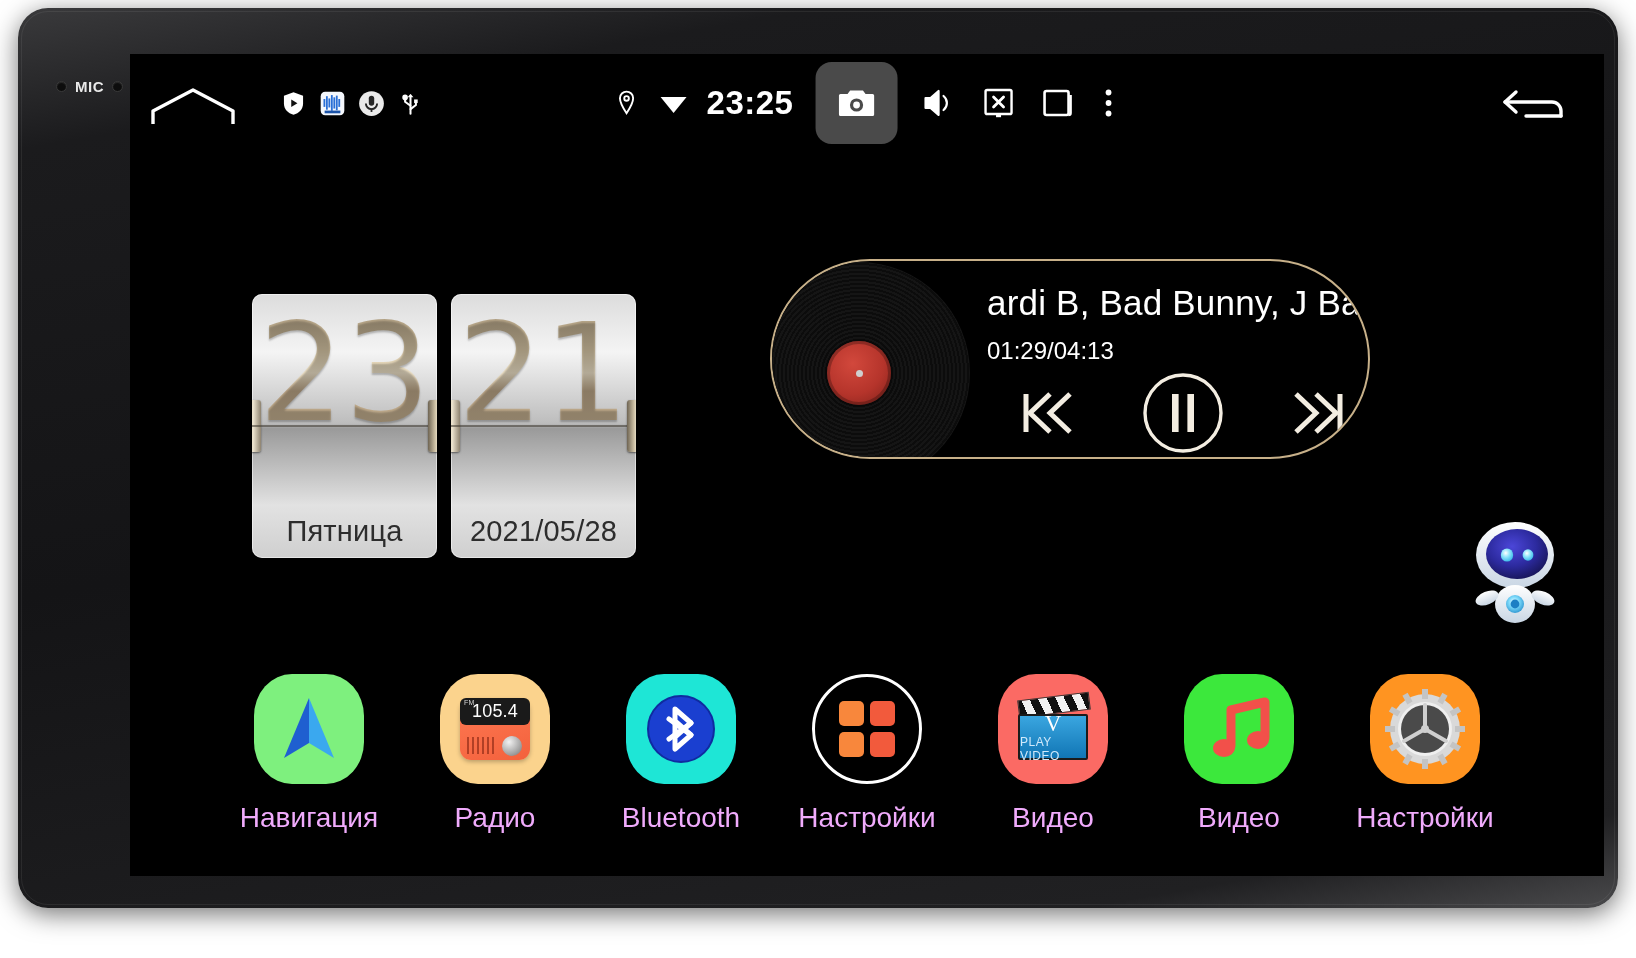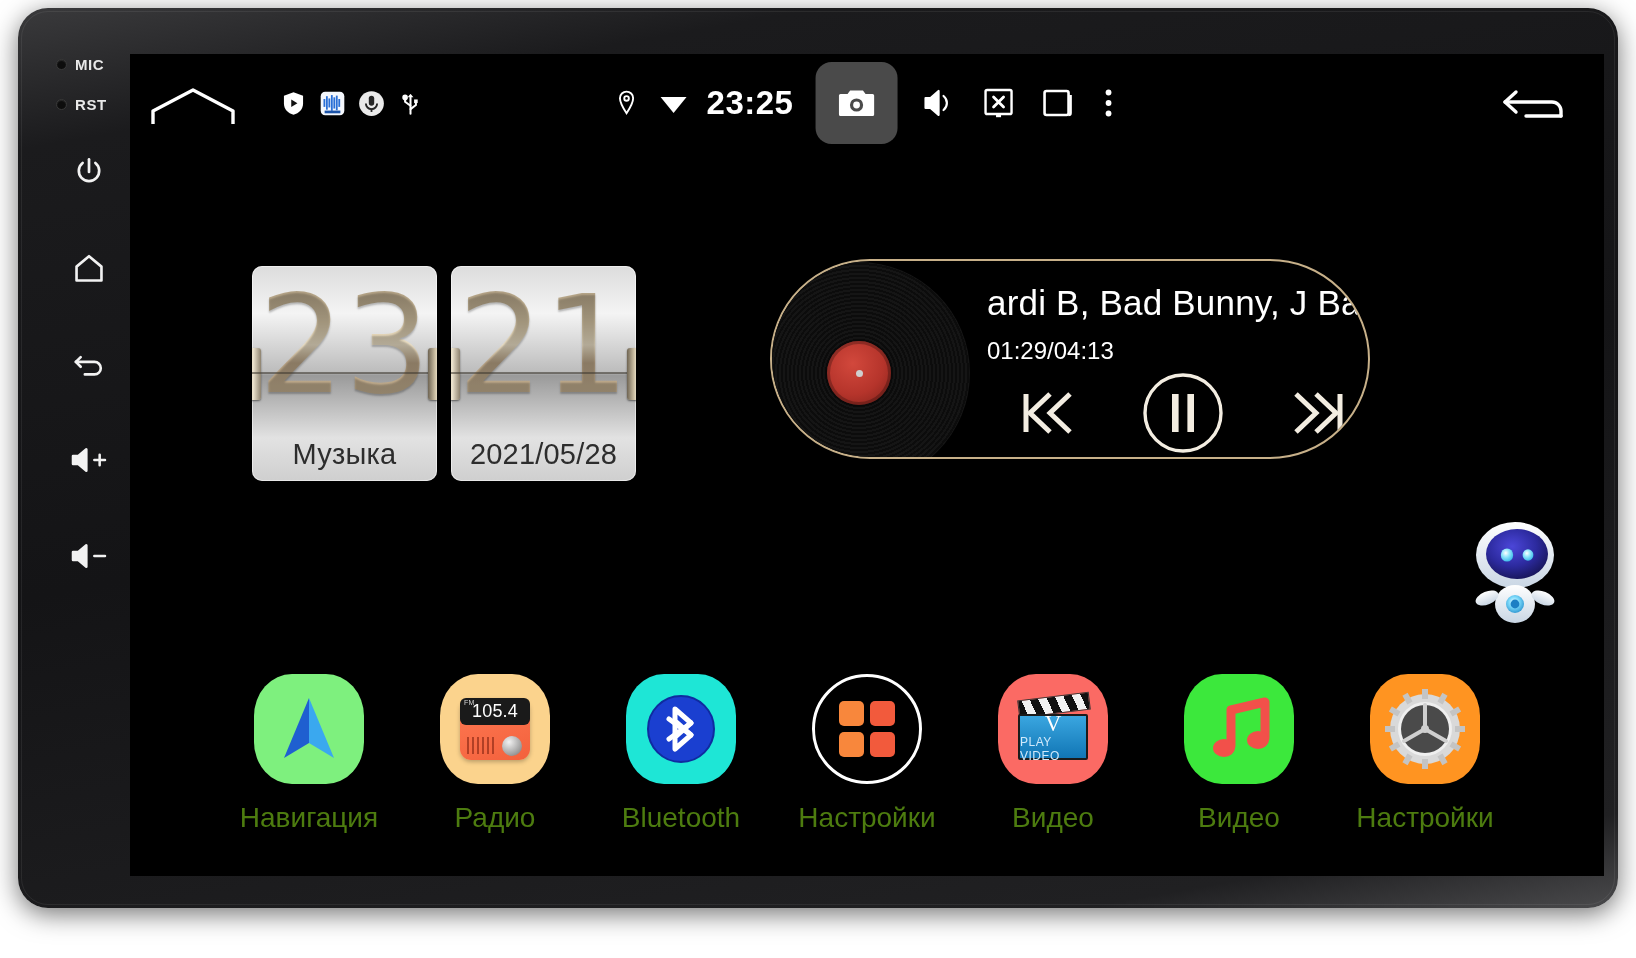--- a/index.html
+++ b/index.html
@@ -24,23 +24,23 @@
     content:"";
     position:absolute; inset:3px;
     border-radius: 27px;
     border:1px solid rgba(255,255,255,.07);
     pointer-events:none;
   }
 
   
   #bezel {
     position: absolute;
-    left: 30px; top: 36px;
+    left: 30px; top: 58px;
     width: 82px; height: 820px;
-    display: flex; flex-direction: column;
+    display: flex; flex-direction: row;
   }
   .led-row{
     display:flex; align-items:center; gap:8px;
     width:100%; padding-left:8px;
     height: 40px;
   }
   .led {
     width: 11px; height: 11px; border-radius: 50%;
     background: #0d0d0d;
     border: 1px solid #3a3a3a;
@@ -101,25 +101,26 @@
     width: 70px; height: 42px;
   }
 
   
   #clock-widget{
     position:absolute; left: 122px; top: 212px;
     display:flex; gap: 14px;
   }
   .flip-card{
     position:relative;
-    width: 185px; height: 215px;
+    width: 185px; height: 264px;
     border-radius: 10px;
     background: linear-gradient(180deg,#dcdcdc 0%,#f4f4f4 22%,#bdbdbd 49%,#9a9a9a 51%,#e2e2e2 80%,#cfcfcf 100%);
     box-shadow: 0 2px 6px rgba(0,0,0,.6), inset 0 0 0 1px rgba(255,255,255,.5);
     overflow:hidden;
+    margin-top:28px;
   }
   .flip-split{
     position:absolute; left:0; right:0; top:49.5%;
     height:2px; background: rgba(60,55,45,.55);
   }
   .flip-num{
     position:absolute; left:0; right:0; top: 4px;
     height: 150px;
     display:flex; align-items:center; justify-content:center;
     font-size: 135px; line-height: 1; font-weight: normal;
@@ -216,21 +217,21 @@
     position:relative;
   }
   
   .squircle::before{
     content:""; position:absolute; inset:0;
     border-radius: 40%;
     background: inherit;
     z-index:-1;
   }
   .app-label{
-    color:#4d7c0f; font-size: 28px; white-space:nowrap;
+    color:#f0abfc; font-size: 28px; white-space:nowrap;
   }
 
   
   .radio-body{
     width: 70px; height: 62px; border-radius: 11px;
     background: linear-gradient(160deg,#ff7a54,#f3613c);
     box-shadow: 0 2px 4px rgba(0,0,0,.25);
     position:relative; 
   }
   .radio-screen{
@@ -457,21 +458,21 @@
         </svg>
       </div>
     </div>
 
     <div id="clock-widget">
 
       <div class="flip-card">
         <span class="hinge left"></span>
         <span class="flip-num">23</span>
         <span class="flip-split"></span>
-        <span class="flip-sub">Музыка</span>
+        <span class="flip-sub">Пятница</span>
         <span class="hinge right"></span>
       </div>
 
       <div class="flip-card">
         <span class="hinge left"></span>
         <span class="flip-num">21</span>
         <span class="flip-split"></span>
         <span class="flip-sub">2021/05/28</span>
         <span class="hinge right"></span>
       </div>

